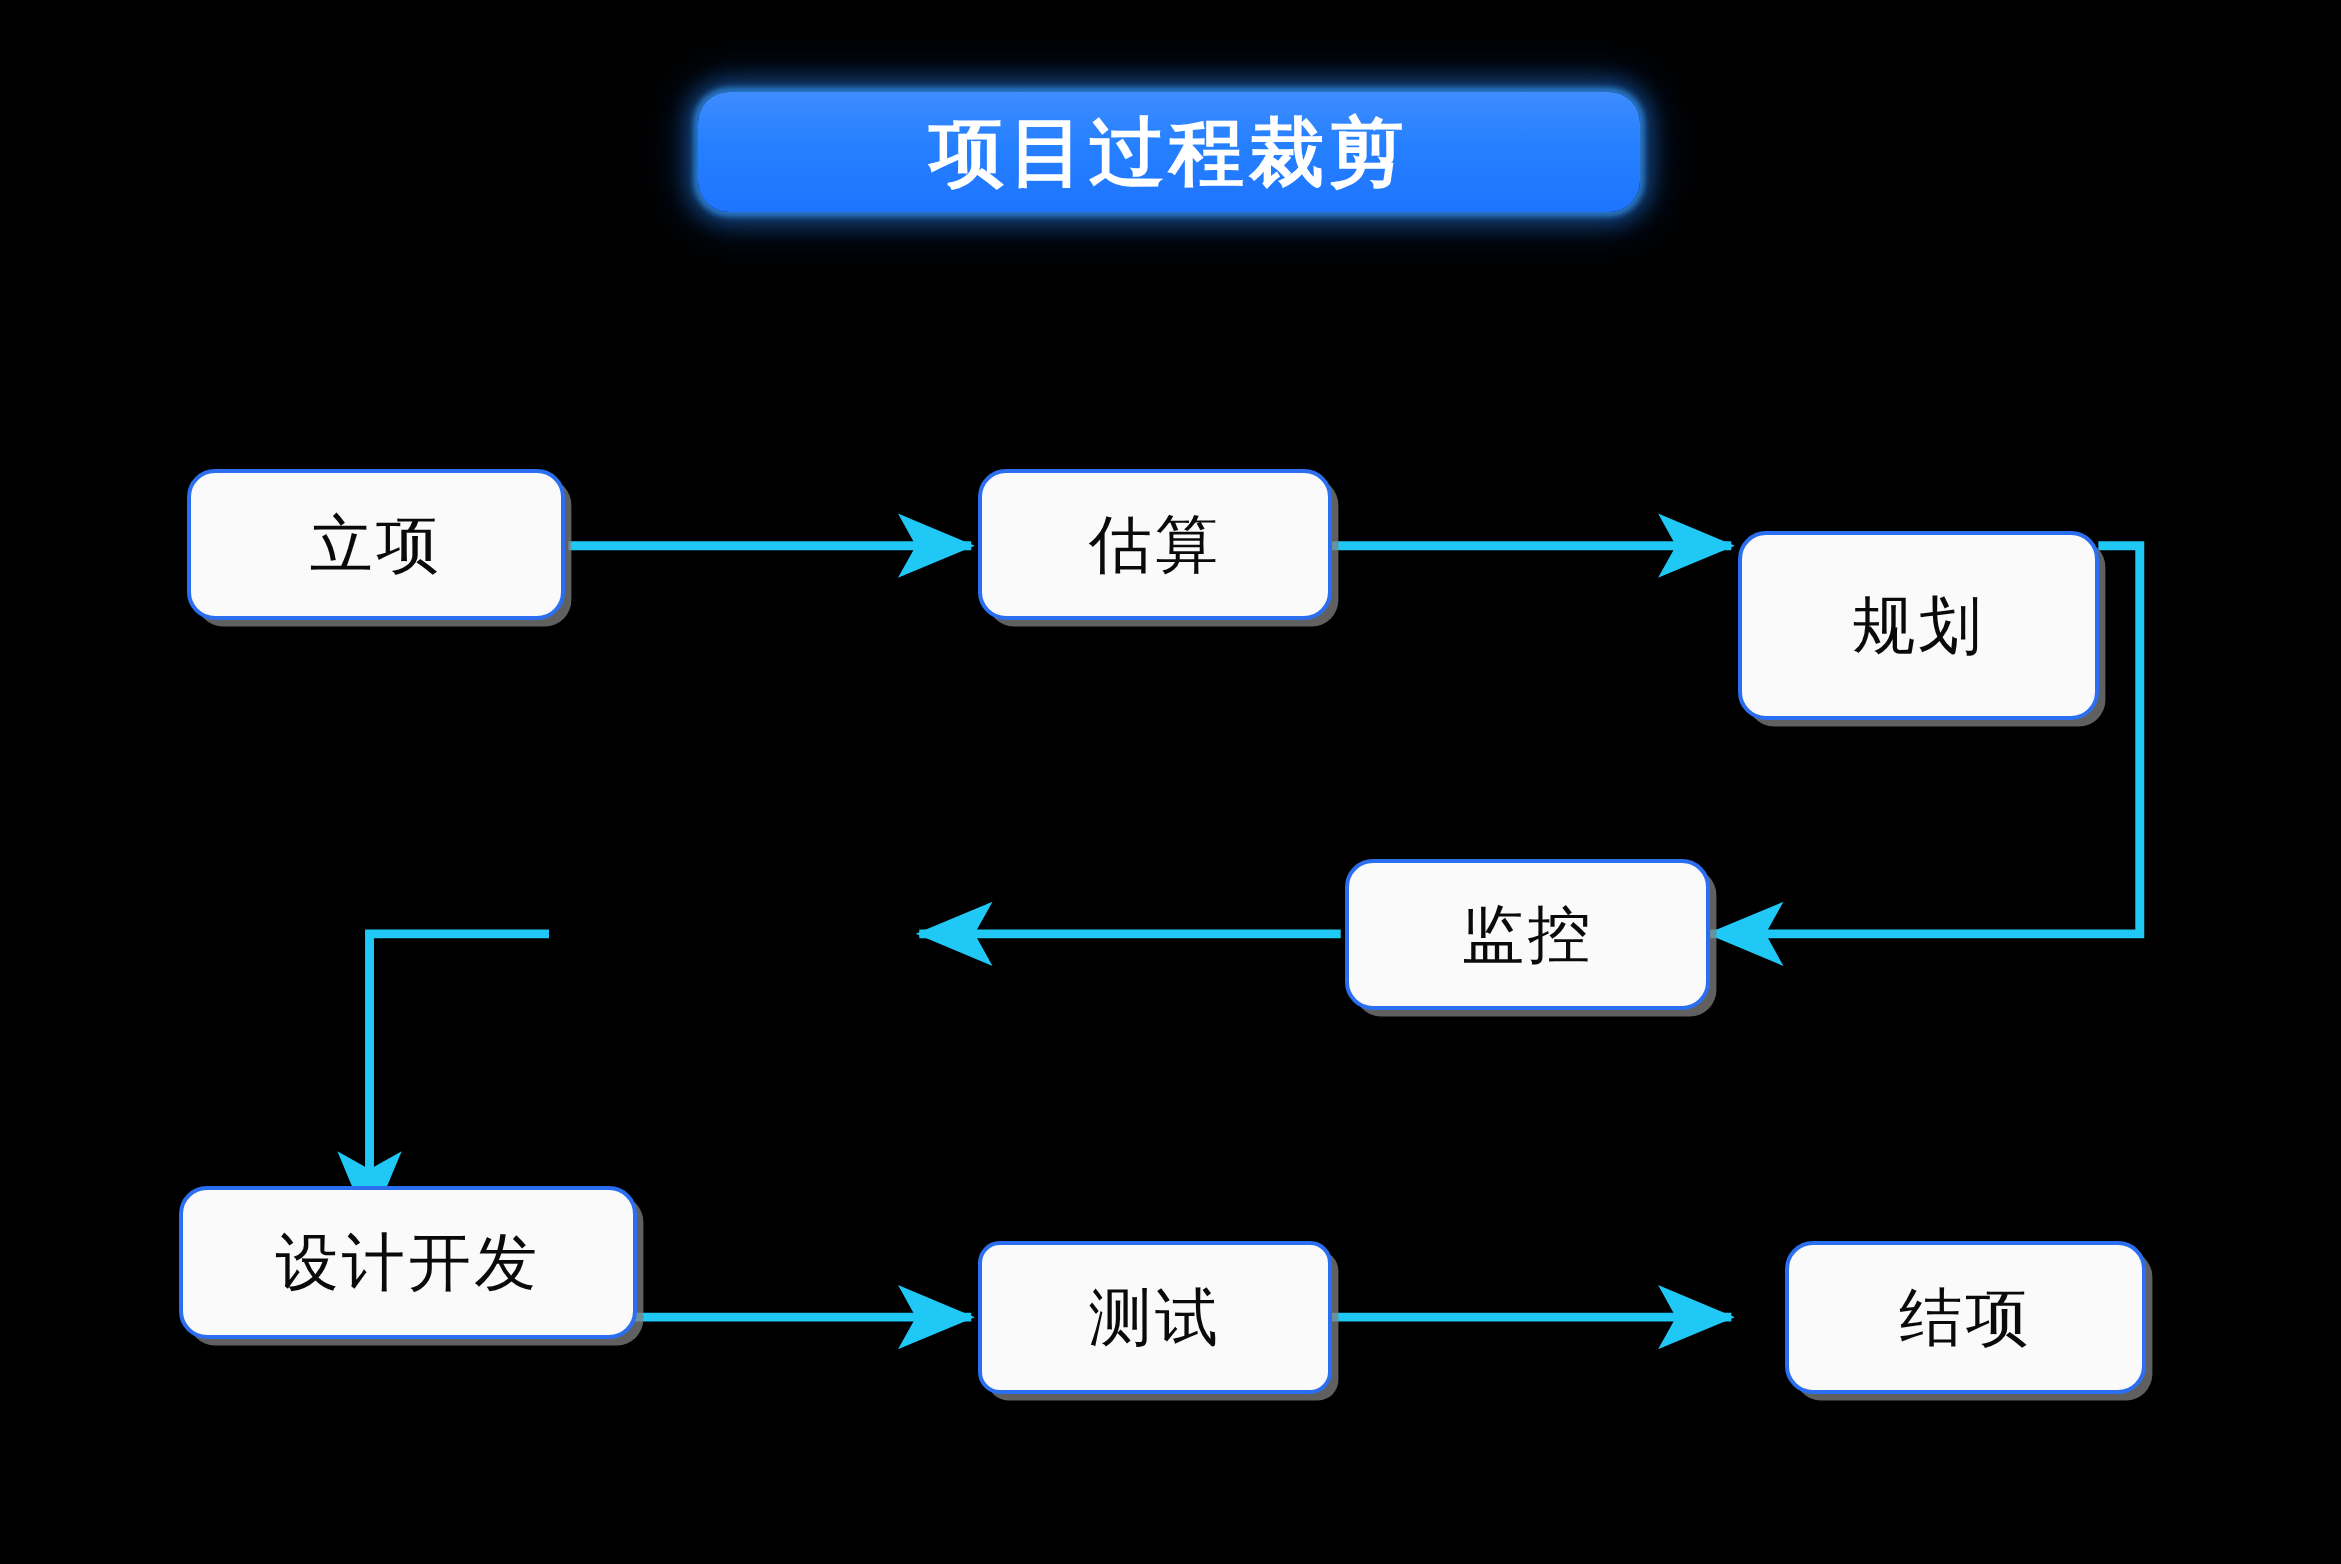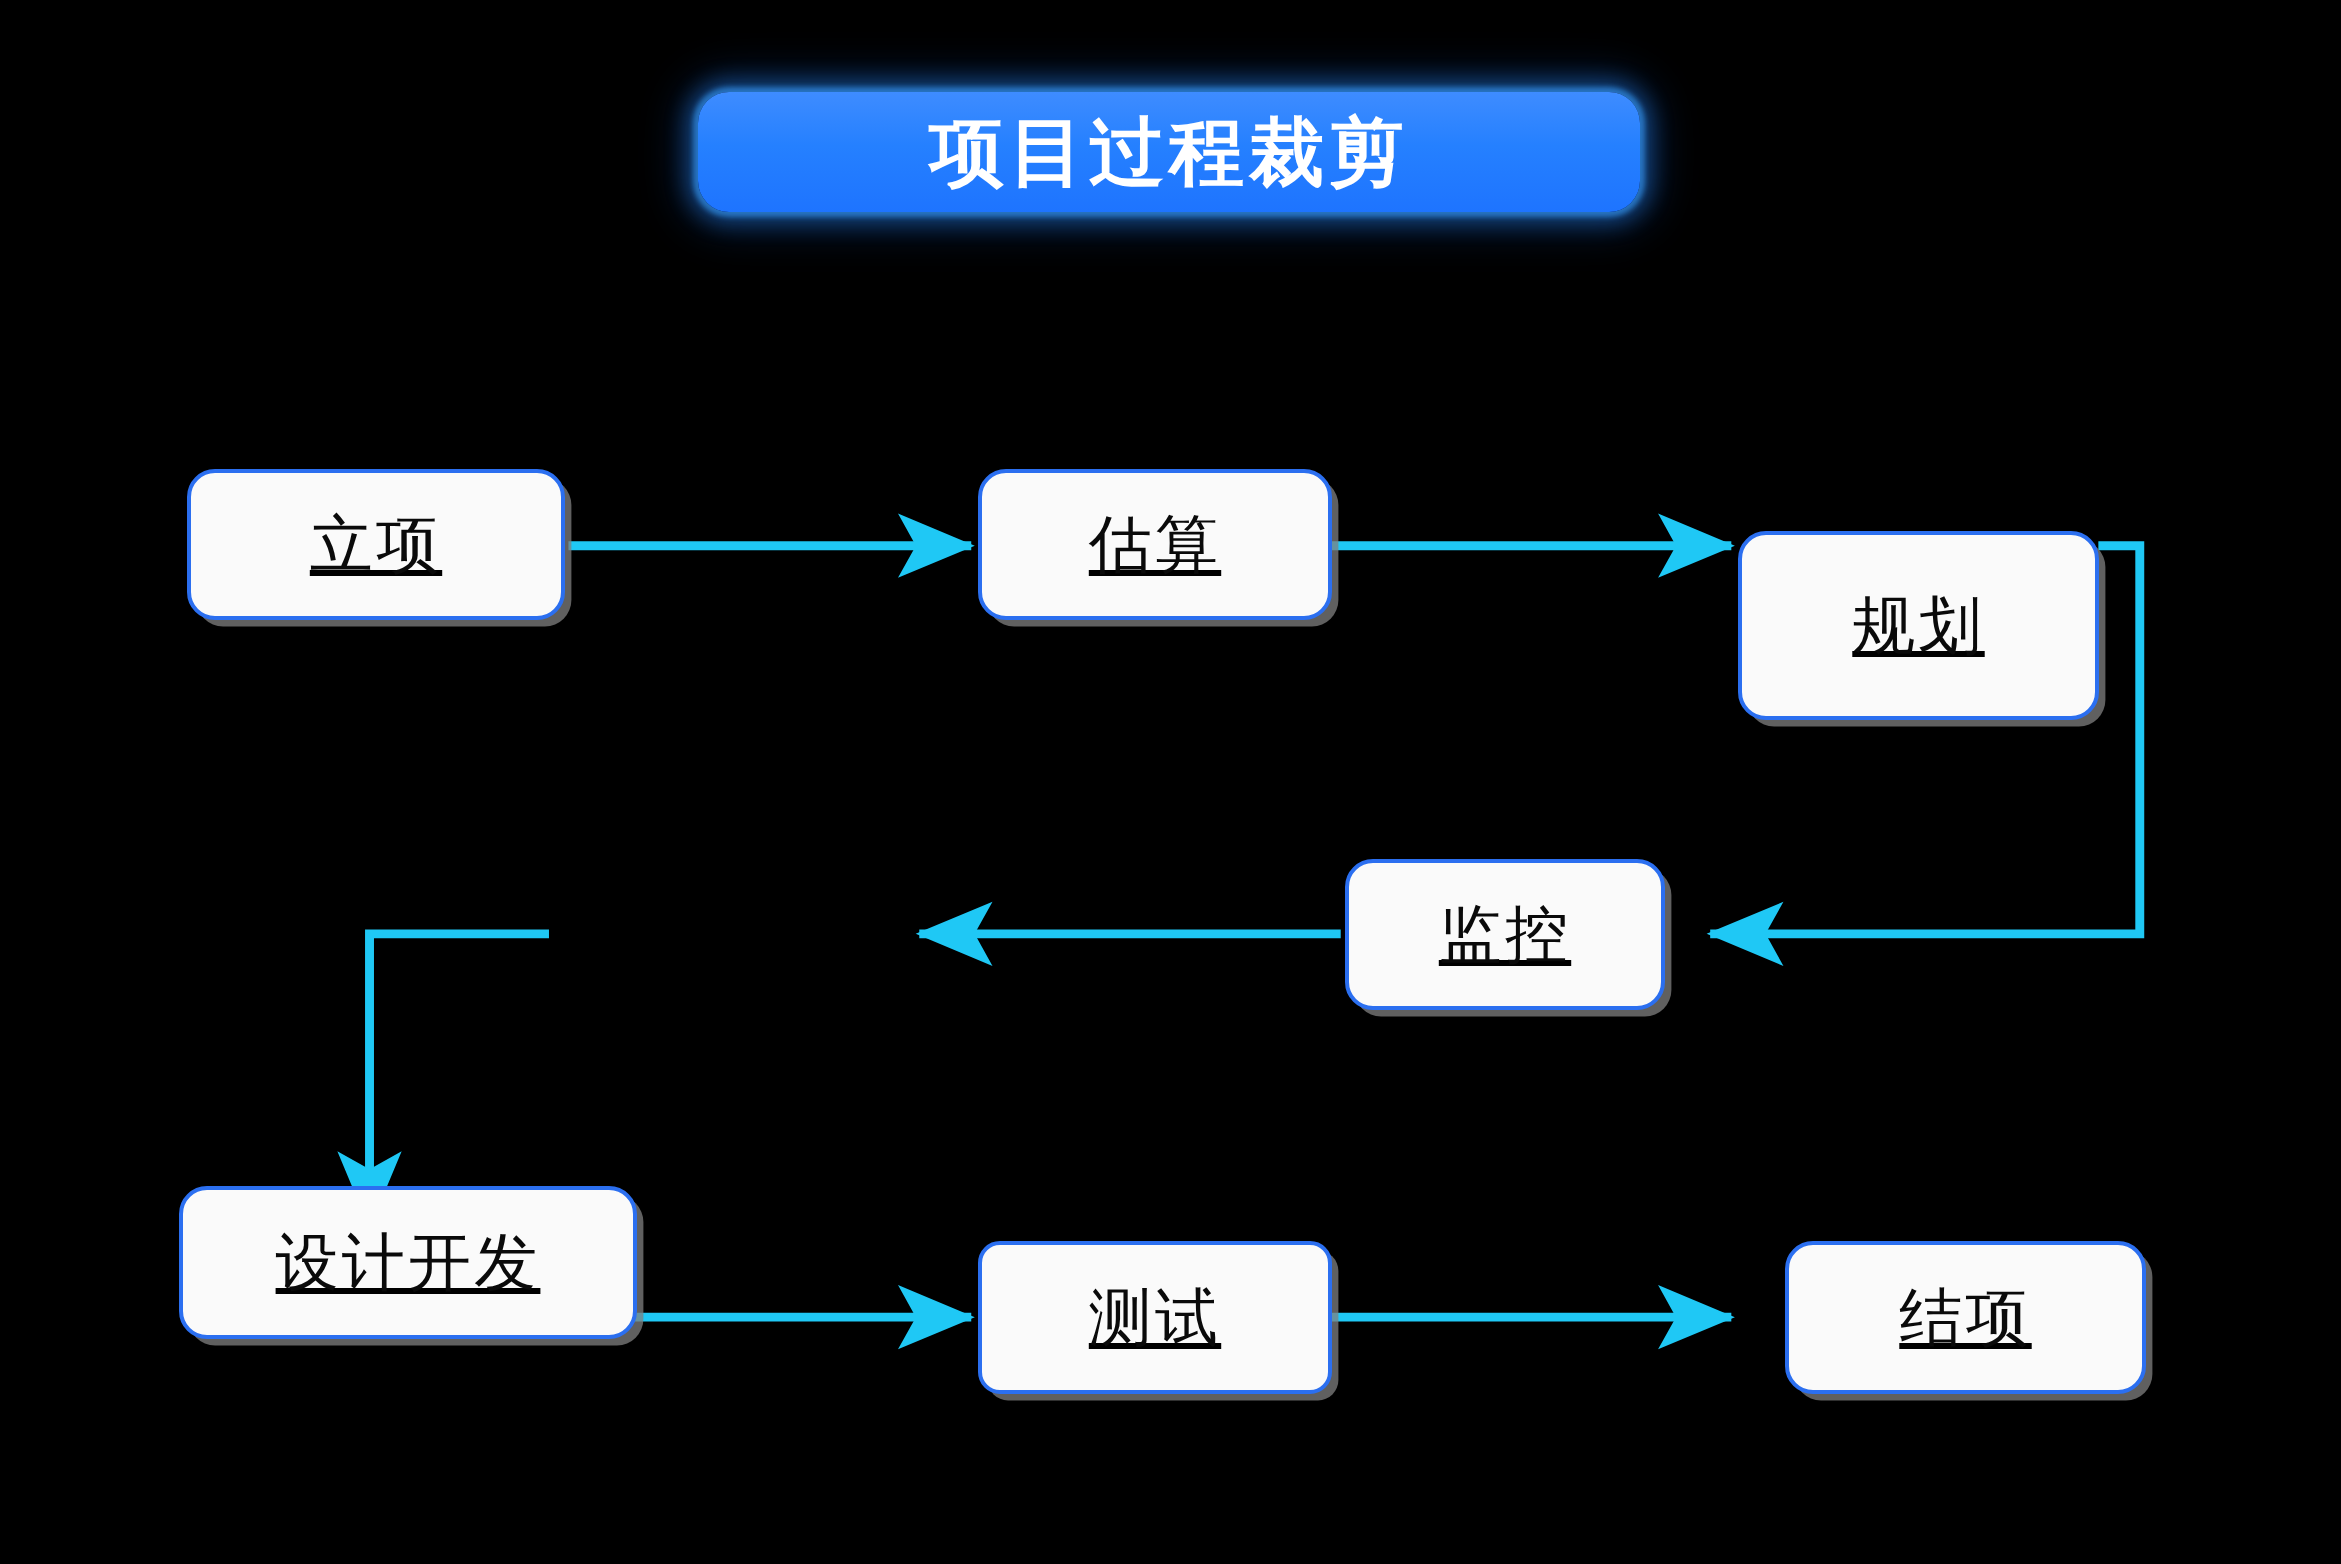--- a/index.html
+++ b/index.html
@@ -54,21 +54,20 @@
     position: absolute;
     background: #FAFAFA;
     border: 4.9px solid #2B6FF0;
     border-radius: 28px;
     box-sizing: border-box;
     display: flex;
     align-items: center;
     justify-content: center;
     box-shadow: 8px 8px 0 -1.6px rgba(128,128,128,0.75);
     z-index: 4;
-    text-decoration: underline;
   }
   .node .node-label {
     color: #0A0A0A;
     font-size: 63px;
     font-weight: normal;
     letter-spacing: 3.2px;
     line-height: 1;
     white-space: nowrap;
   }
 
@@ -134,21 +133,21 @@
 
   <div class="node" style="left:978px; top:469px; width:354px; height:151px;">
     <span class="node-label">估算</span>
   </div>
 
   <div class="node" style="left:1738px; top:486px; width:361px; height:189px;margin-top:45px;">
     <span class="node-label">规划</span>
   </div>
 
 
-  <div class="node" style="left:1345px; top:859px; width:320px; height:151px;text-align:center;">
+  <div class="node" style="left:1345px; top:859px; width:365px; height:151px;text-align:center;">
     <span class="node-label">监控</span>
   </div>
 
   <div class="node" style="left:159px; top:1186px; width:458px; height:153px;margin-left:20px;">
     <span class="node-label">设计开发</span>
   </div>
 
   <div class="node" style="left:978px; top:1241px; width:354px; height:153px;border-radius:22px;">
     <span class="node-label">测试</span>
   </div>

